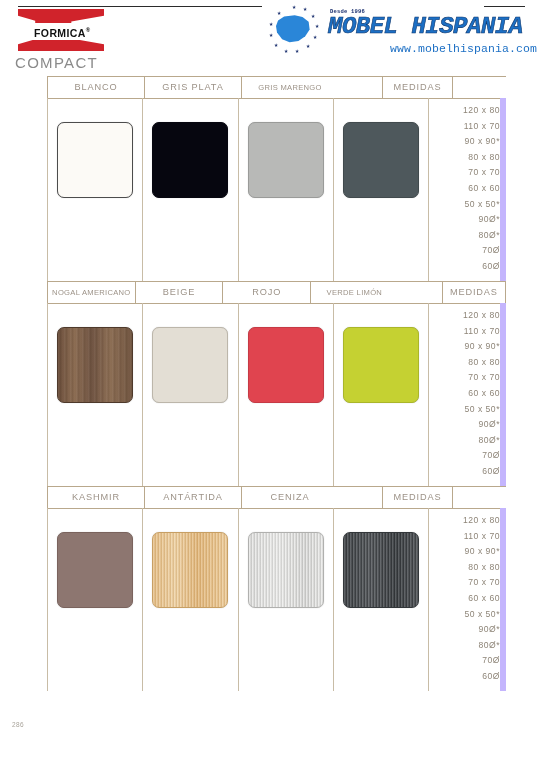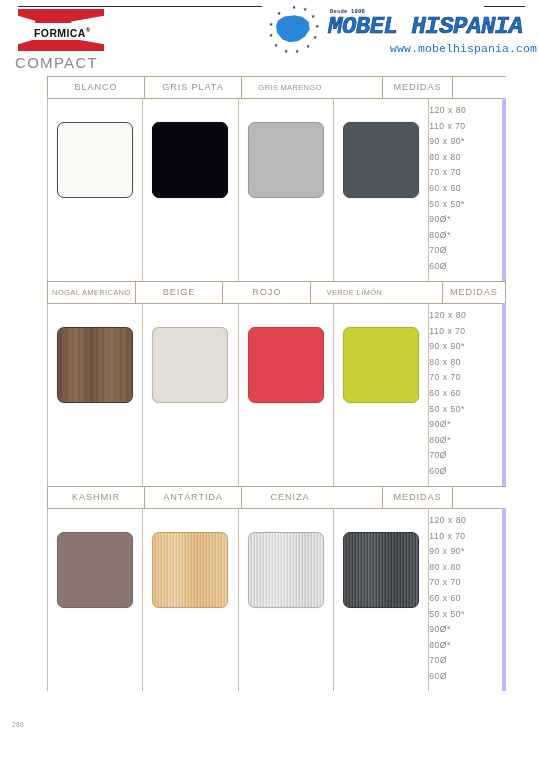--- a/index.html
+++ b/index.html
@@ -216,24 +216,24 @@
     display: flex;
     align-items: flex-start;
     justify-content: center;
     padding-top: 24px;
   }
   .medcell {
     position: relative;
     width: 79px;
     height: 183px;
     border-left: 1px solid #c8bca6;
-    border-right: 4px solid #c4b5fd;
+    border-right: 6px solid #c4b5fd;
     display: flex;
     flex-direction: column;
-    align-items: flex-start;
+    align-items: flex-end;
     padding-top: 5px;
   }
   .med-item {
     font-size: 8.6px;
     color: #8e8578;
     letter-spacing: 0.5px;
     line-height: 15.6px;
     white-space: nowrap;
   }
 

